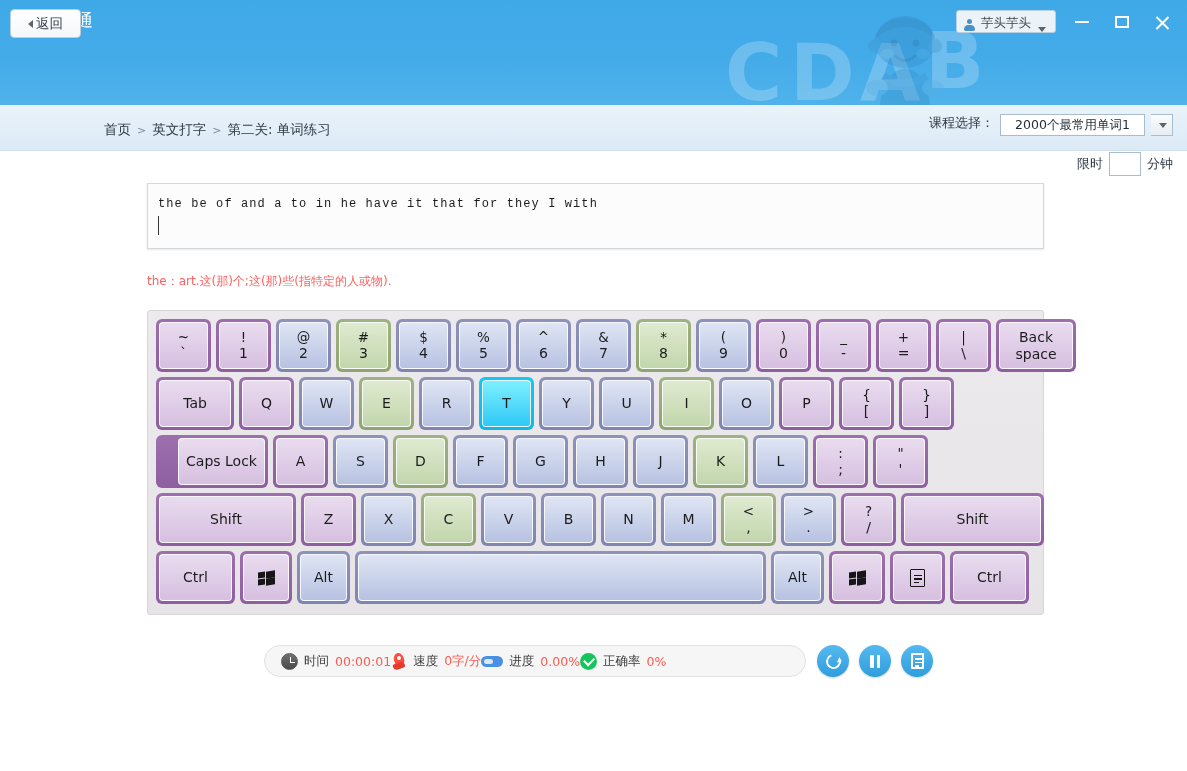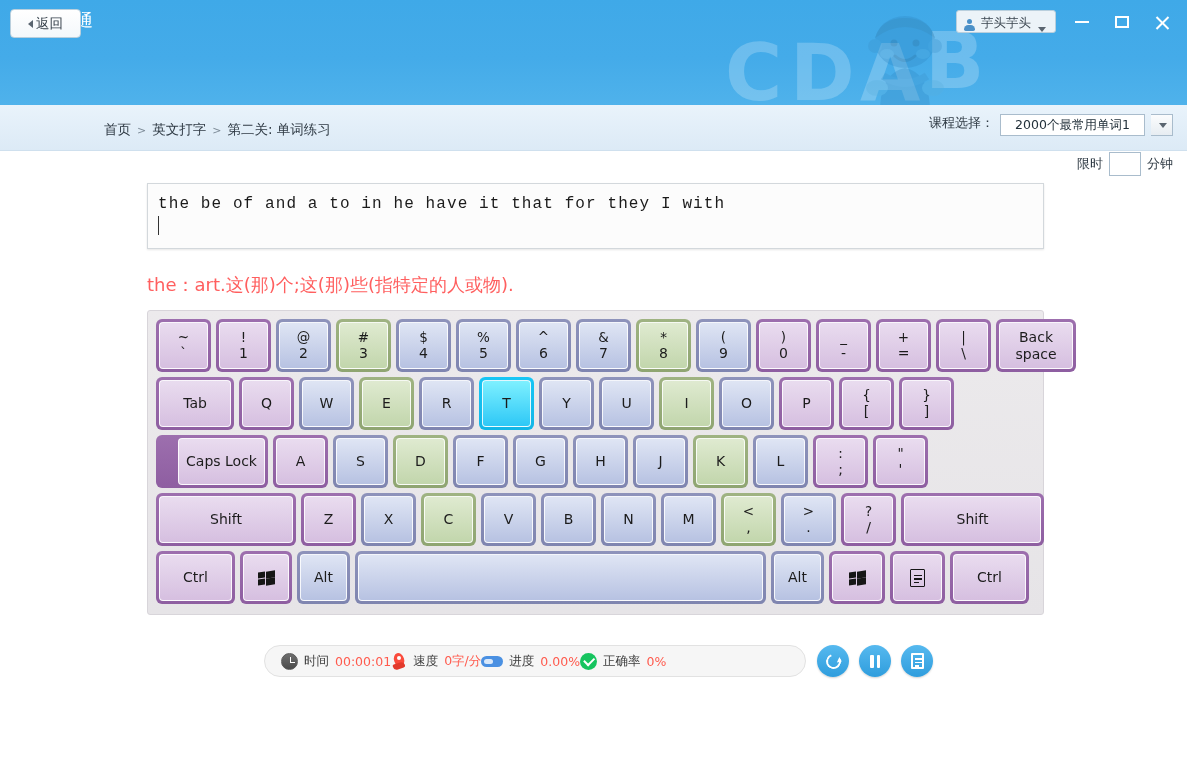--- a/index.html
+++ b/index.html
@@ -143,36 +143,36 @@
   
   #typing-box{
     position:absolute; left:147px; top:183px; width:897px; height:66px;
     background:#fcfcfc; border:1px solid #d3d8dc;
     box-shadow:0 1px 2px rgba(0,0,0,.10);
     padding:8px 10px 0 10px;
     overflow:hidden;
   }
   #typing-text{
     font-family:"Liberation Mono","DejaVu Sans Mono", monospace;
-    font-size:16px; color:#1b1b1b; letter-spacing:1.1px; line-height:24px;
+    font-size:12px; color:#1b1b1b; letter-spacing:1.1px; line-height:24px;
     white-space:pre;
   }
   #typed-line{
     position:relative; height:24px;
   }
   #caret{
     display:inline-block; width:1px; height:19px; background:#333;
     vertical-align:-4px;
     animation:blink 1.1s steps(1,end) infinite;
   }
   @keyframes blink{ 50%{opacity:0;} }
 
   #hint{
     position:absolute; left:147px; top:273px;
-    font-size:18px; color:#ff5f5f;
+    font-size:12px; color:#ff5f5f;
     font-family:"DejaVu Sans", sans-serif;
   }
 
   
   #keyboard{
     position:absolute; left:147px; top:310px; width:897px; height:305px;
     background:linear-gradient(180deg,#eceaec 0%, #e6e4e7 100%);
     border:1px solid #d8d5da; border-radius:3px;
     padding:8px;
   }

